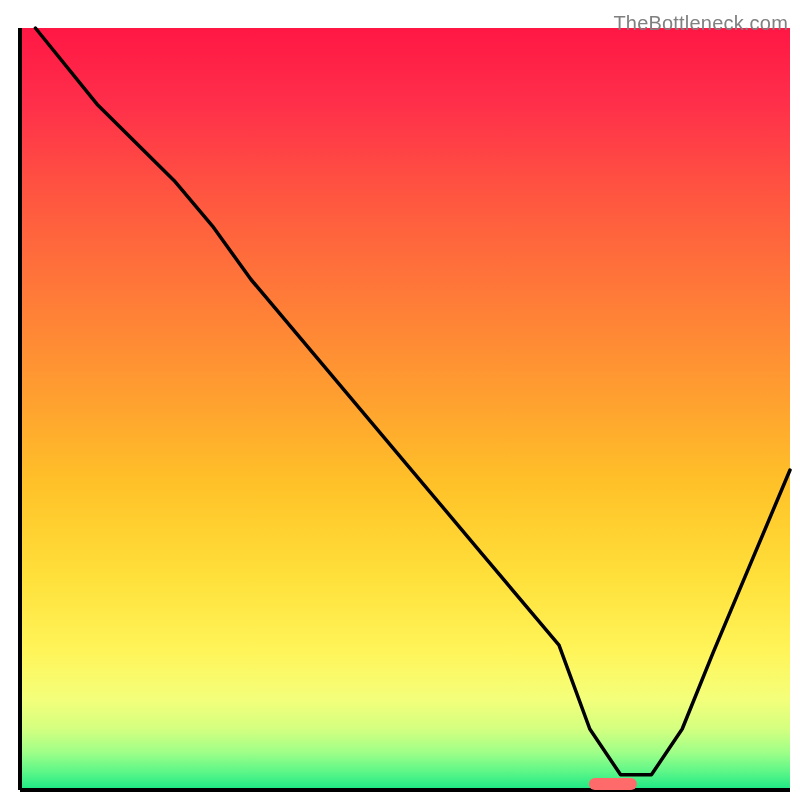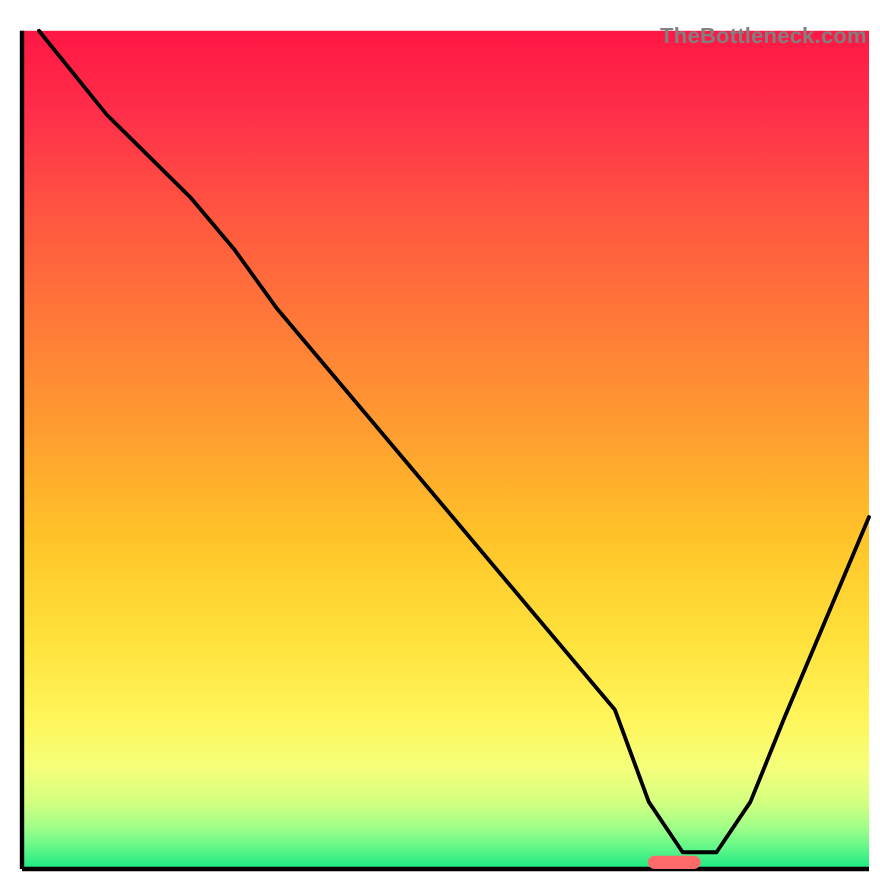--- a/index.html
+++ b/index.html
@@ -14,25 +14,25 @@
   .wrap {
     position: relative;
     width: 800px;
     height: 800px;
   }
   svg {
     display: block;
   }
   .watermark {
     position: absolute;
-    top: 22px;
+    top: 12px;
     right: 12px;
     color: #808080;
     font-size: 20px;
-    font-weight: 700;
+    font-weight: 400;
     letter-spacing: 0.2px;
   }
 </style>
 </head>
 <body>
 
 <div class="wrap">
   <svg width="800" height="800" viewBox="0 0 800 800">
     <defs>
 

